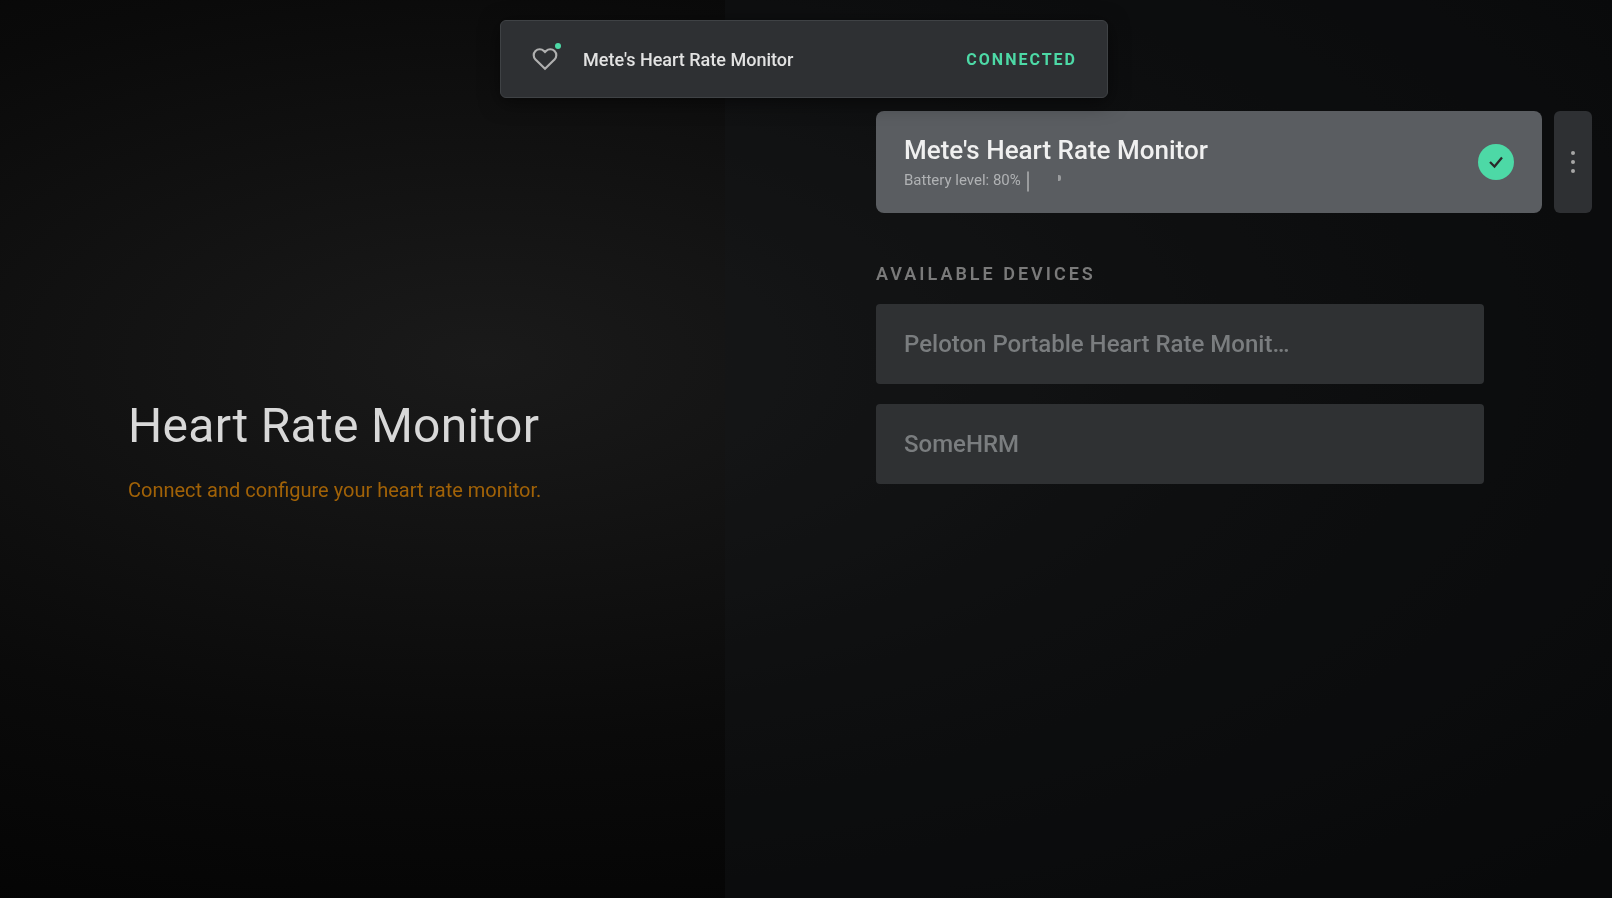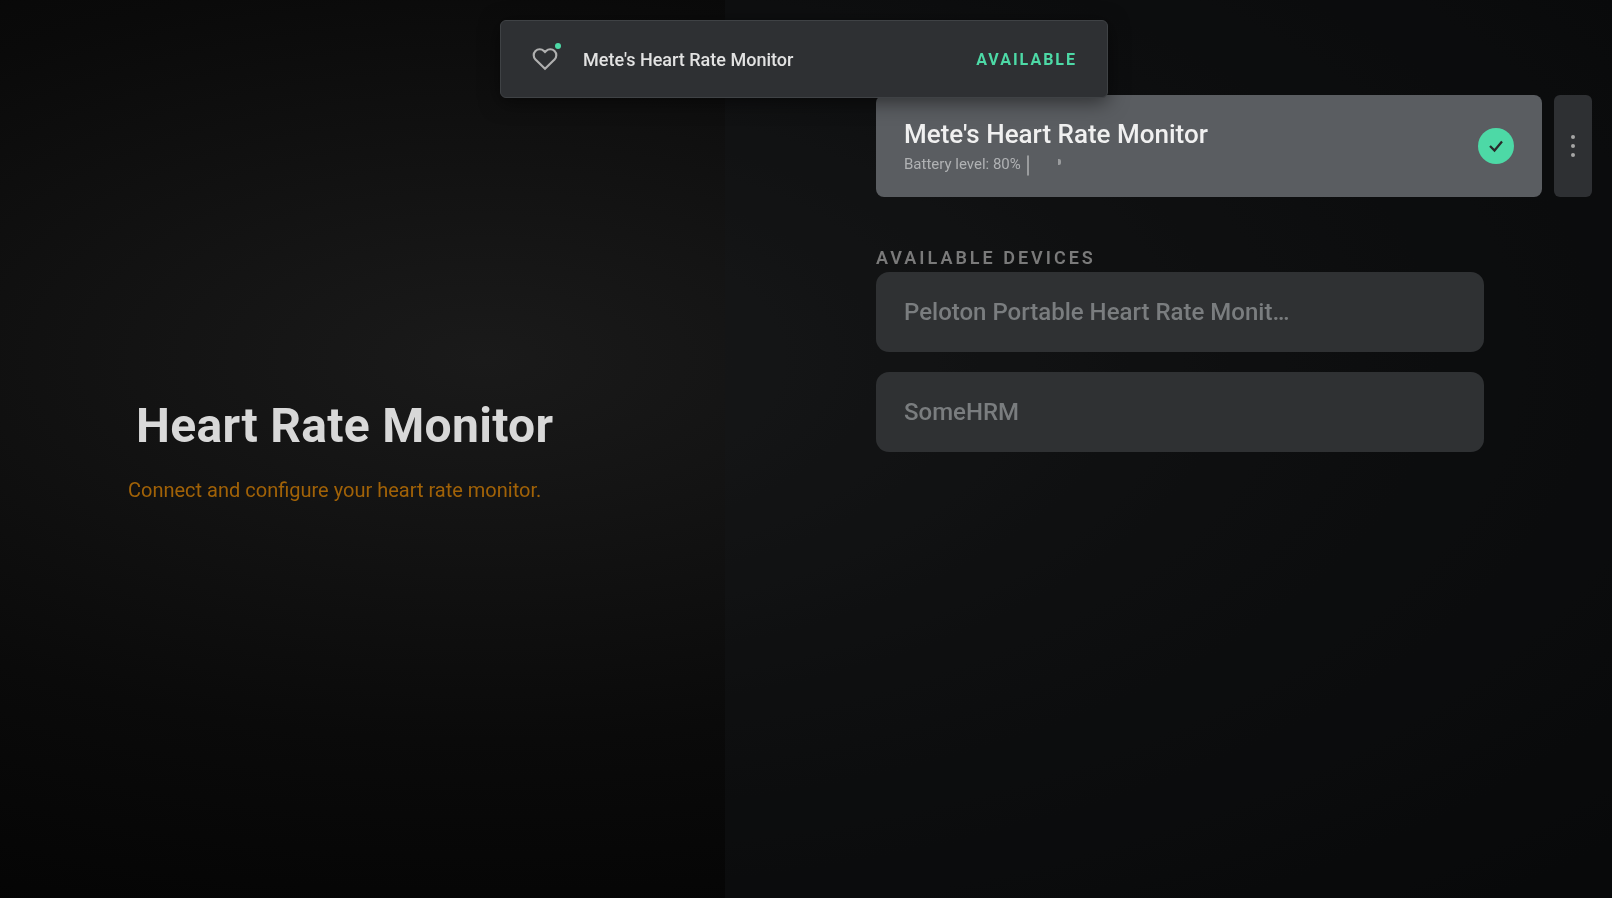--- a/index.html
+++ b/index.html
@@ -26,25 +26,24 @@
     .left-pane {
       width: 50%;
       padding-left: 128px;
       display: flex;
       flex-direction: column;
       justify-content: center;
     }
 
     .page-title {
       font-size: 48px;
-      font-weight: 700;
+      font-weight: 400;
       color: #d8d8d8;
       margin-bottom: 24px;
       letter-spacing: 0.3px;
-      margin-left: 8px;
     }
 
     .page-subtitle {
       font-size: 20px;
       color: #a16207;
       font-weight: 400;
     }
 
     .right-pane {
       width: 50%;
@@ -52,21 +51,21 @@
       padding-left: 70px;
       padding-right: 20px;
       position: relative;
     }
 
     .section-label {
       font-size: 18px;
       font-weight: 600;
       letter-spacing: 3px;
       color: #7a7a7a;
-      margin-bottom: 4px;
+      margin-bottom: 20px;
     }
 
     .device-row-wrap {
       display: flex;
       gap: 12px;
       align-items: stretch;
       margin-bottom: 50px;
     }
 
     .saved-device-card {
@@ -179,21 +178,21 @@
     }
 
     .available-section {
       display: flex;
       flex-direction: column;
       gap: 20px;
     }
 
     .available-device {
       background: #2f3133;
-      border-radius: 13px;
+      border-radius: 4px;
       padding: 26px 28px;
       max-width: 608px;
     }
 
     .available-device-name {
       font-size: 24px;
       font-weight: 500;
       color: #7a7d7f;
       white-space: nowrap;
       overflow: hidden;
@@ -330,14 +329,14 @@
 <div class="section-label" style="position:absolute; top:77px; left:905px; z-index:0;">SAVED DEVICE</div>
 
 <div class="toast">
   <div class="heart-icon-wrap">
     <svg viewBox="0 0 24 24">
       <path d="M20.8 4.6a5.5 5.5 0 0 0-7.8 0L12 5.6l-1-1a5.5 5.5 0 0 0-7.8 7.8l1 1L12 21l7.8-7.6 1-1a5.5 5.5 0 0 0 0-7.8z"></path>
     </svg>
     <span class="heart-dot"></span>
   </div>
   <div class="toast-text">Mete's Heart Rate Monitor</div>
-  <div class="toast-status">AVAILABLE</div>
+  <div class="toast-status">CONNECTED</div>
 </div>
 
 </body></html>

